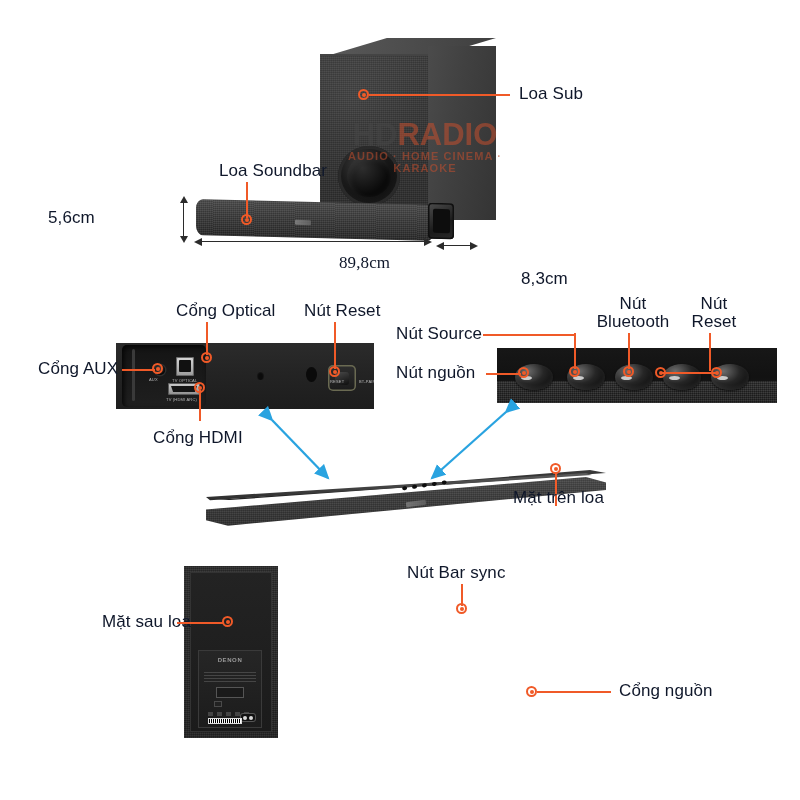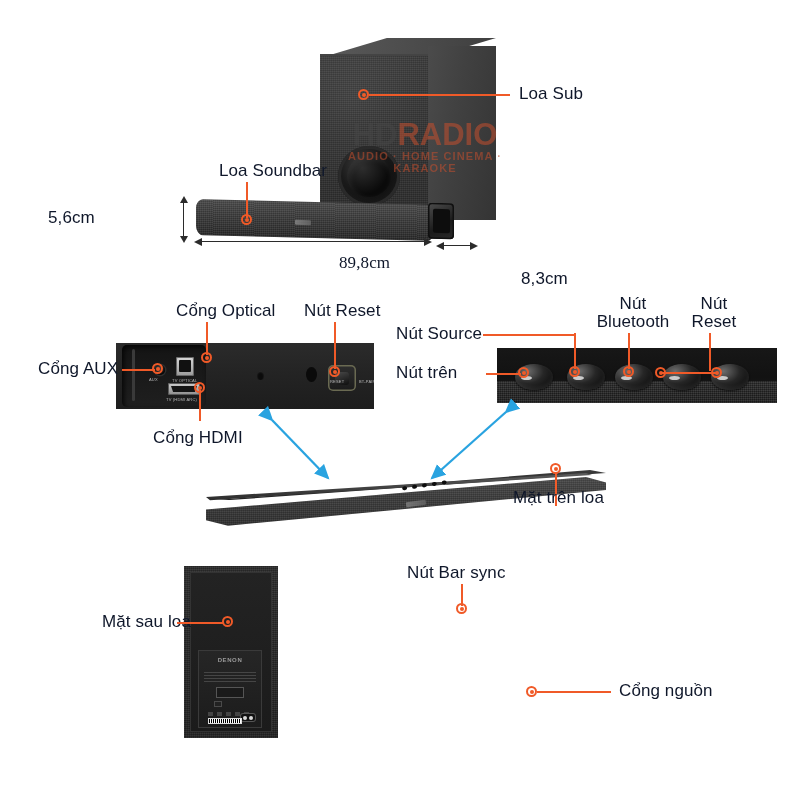--- a/index.html
+++ b/index.html
@@ -293,21 +293,21 @@
   <div class="lead v" style="left:628px;top:333px;height:36px;"></div>
   <div class="dot" style="left:623px;top:366px;"></div>
 
   <div class="lbl c" style="left:671px;top:295px;width:86px;">Nút</div>
   <div class="lbl c" style="left:671px;top:313px;width:86px;">Reset</div>
   <div class="lead v" style="left:709px;top:333px;height:38px;"></div>
   <div class="lead h" style="left:660px;top:372px;width:56px;"></div>
   <div class="dot" style="left:711px;top:367px;"></div>
   <div class="dot" style="left:655px;top:367px;"></div>
 
-  <div class="lbl" style="left:396px;top:364px;">Nút trên</div>
+  <div class="lbl" style="left:396px;top:364px;">Nút nguồn</div>
   <div class="lead h" style="left:486px;top:372.5px;width:35px;"></div>
   <div class="dot" style="left:518px;top:367px;"></div>
 
   <div class="bar2">
     <div class="bar2-top"></div>
     <div class="bar2-face"></div>
     <div class="bar2-edge"></div>
     <div class="bar2-btns">
       <span style="left:0px;"></span>
         <span style="left:10px;"></span>

